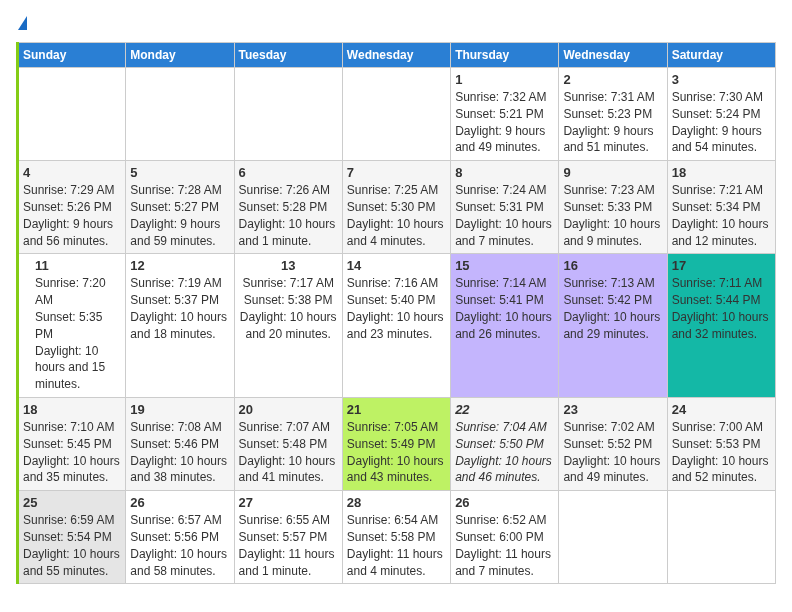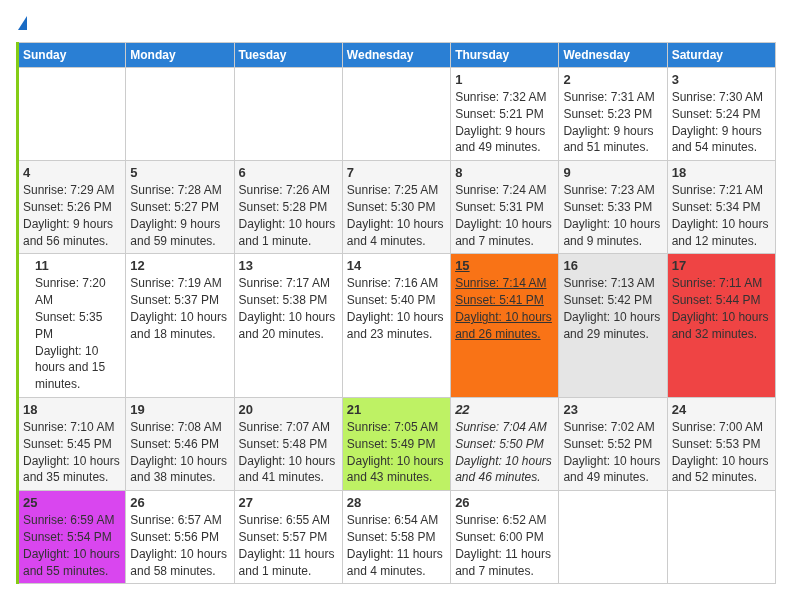--- a/index.html
+++ b/index.html
@@ -165,37 +165,37 @@
       </tr>
       <tr>
         <td style="background-color: rgb(255, 255, 255); padding-left: 16px;">
           <span class="day-num">11</span>
           <div class="day-info">Sunrise: 7:20 AM<br>Sunset: 5:35 PM<br>Daylight: 10 hours and 15 minutes.</div>
         </td>
         <td style="background-color: rgb(255, 255, 255); margin-left: 45px;">
           <span class="day-num">12</span>
           <div class="day-info">Sunrise: 7:19 AM<br>Sunset: 5:37 PM<br>Daylight: 10 hours and 18 minutes.</div>
         </td>
-        <td style="background-color: rgb(255, 255, 255);">
+        <td style="background-color: rgb(255, 255, 255); text-align: center;">
           <span class="day-num">13</span>
           <div class="day-info">Sunrise: 7:17 AM<br>Sunset: 5:38 PM<br>Daylight: 10 hours and 20 minutes.</div>
         </td>
         <td style="background-color: rgb(255, 255, 255);">
           <span class="day-num">14</span>
           <div class="day-info">Sunrise: 7:16 AM<br>Sunset: 5:40 PM<br>Daylight: 10 hours and 23 minutes.</div>
         </td>
-        <td style="background-color: #f97316; text-decoration: underline;">
+        <td style="background-color: #c4b5fd;">
           <span class="day-num">15</span>
           <div class="day-info">Sunrise: 7:14 AM<br>Sunset: 5:41 PM<br>Daylight: 10 hours and 26 minutes.</div>
         </td>
-        <td style="background-color: #e5e5e5;">
+        <td style="background-color: #c4b5fd;">
           <span class="day-num">16</span>
           <div class="day-info">Sunrise: 7:13 AM<br>Sunset: 5:42 PM<br>Daylight: 10 hours and 29 minutes.</div>
         </td>
-        <td style="background-color: #ef4444;">
+        <td style="background-color: #14b8a6;">
           <span class="day-num">17</span>
           <div class="day-info">Sunrise: 7:11 AM<br>Sunset: 5:44 PM<br>Daylight: 10 hours and 32 minutes.</div>
         </td>
       </tr>
       <tr>
         <td style="background-color: rgb(245, 245, 245); margin-left: 36px;">
           <span class="day-num">18</span>
           <div class="day-info">Sunrise: 7:10 AM<br>Sunset: 5:45 PM<br>Daylight: 10 hours and 35 minutes.</div>
         </td>
         <td style="background-color: rgb(245, 245, 245);">
@@ -217,21 +217,21 @@
         <td style="background-color: rgb(245, 245, 245);">
           <span class="day-num">23</span>
           <div class="day-info">Sunrise: 7:02 AM<br>Sunset: 5:52 PM<br>Daylight: 10 hours and 49 minutes.</div>
         </td>
         <td style="background-color: rgb(245, 245, 245);">
           <span class="day-num">24</span>
           <div class="day-info">Sunrise: 7:00 AM<br>Sunset: 5:53 PM<br>Daylight: 10 hours and 52 minutes.</div>
         </td>
       </tr>
       <tr>
-        <td style="background-color: #d946ef;">
+        <td style="background-color: #e5e5e5;">
           <span class="day-num">25</span>
           <div class="day-info">Sunrise: 6:59 AM<br>Sunset: 5:54 PM<br>Daylight: 10 hours and 55 minutes.</div>
         </td>
         <td style="background-color: rgb(255, 255, 255);">
           <span class="day-num">26</span>
           <div class="day-info">Sunrise: 6:57 AM<br>Sunset: 5:56 PM<br>Daylight: 10 hours and 58 minutes.</div>
         </td>
         <td style="background-color: rgb(255, 255, 255);">
           <span class="day-num">27</span>
           <div class="day-info">Sunrise: 6:55 AM<br>Sunset: 5:57 PM<br>Daylight: 11 hours and 1 minute.</div>

